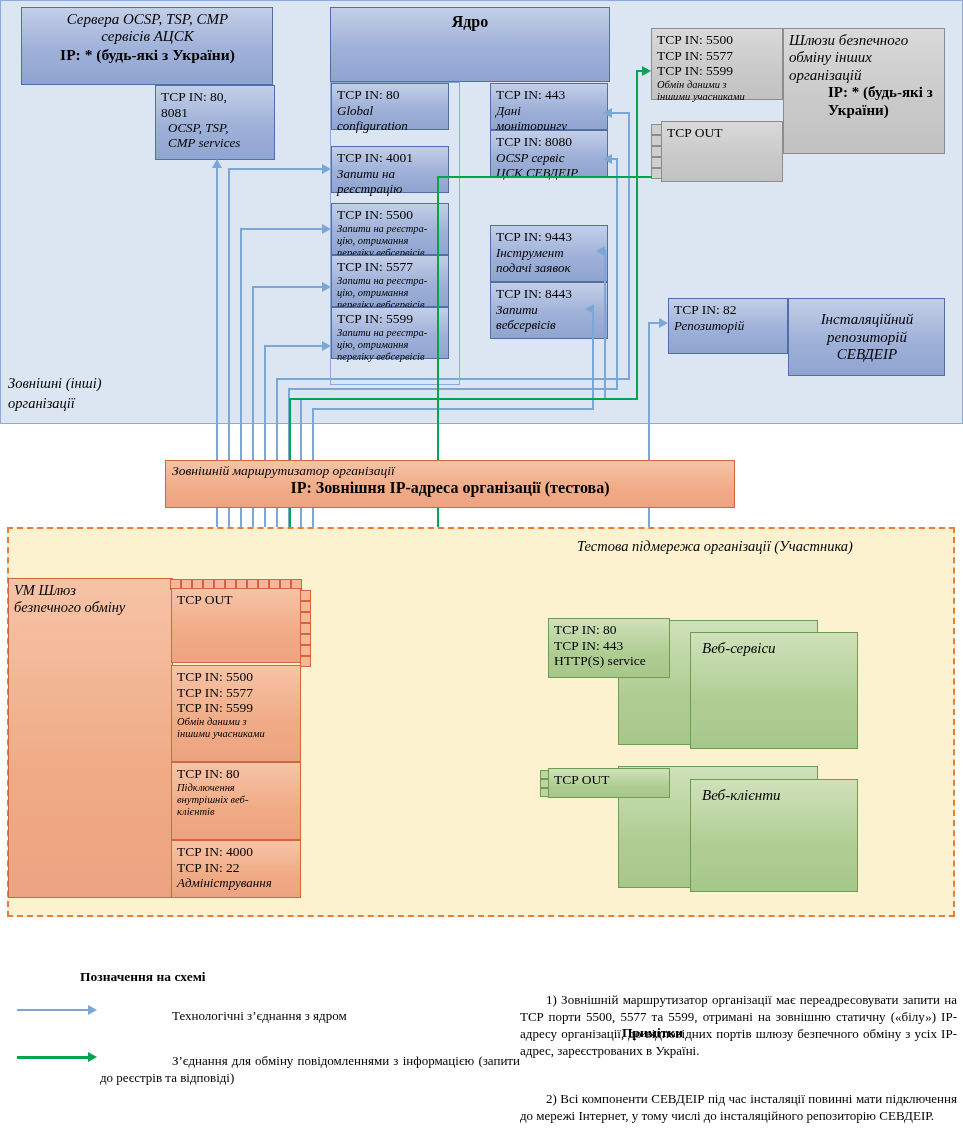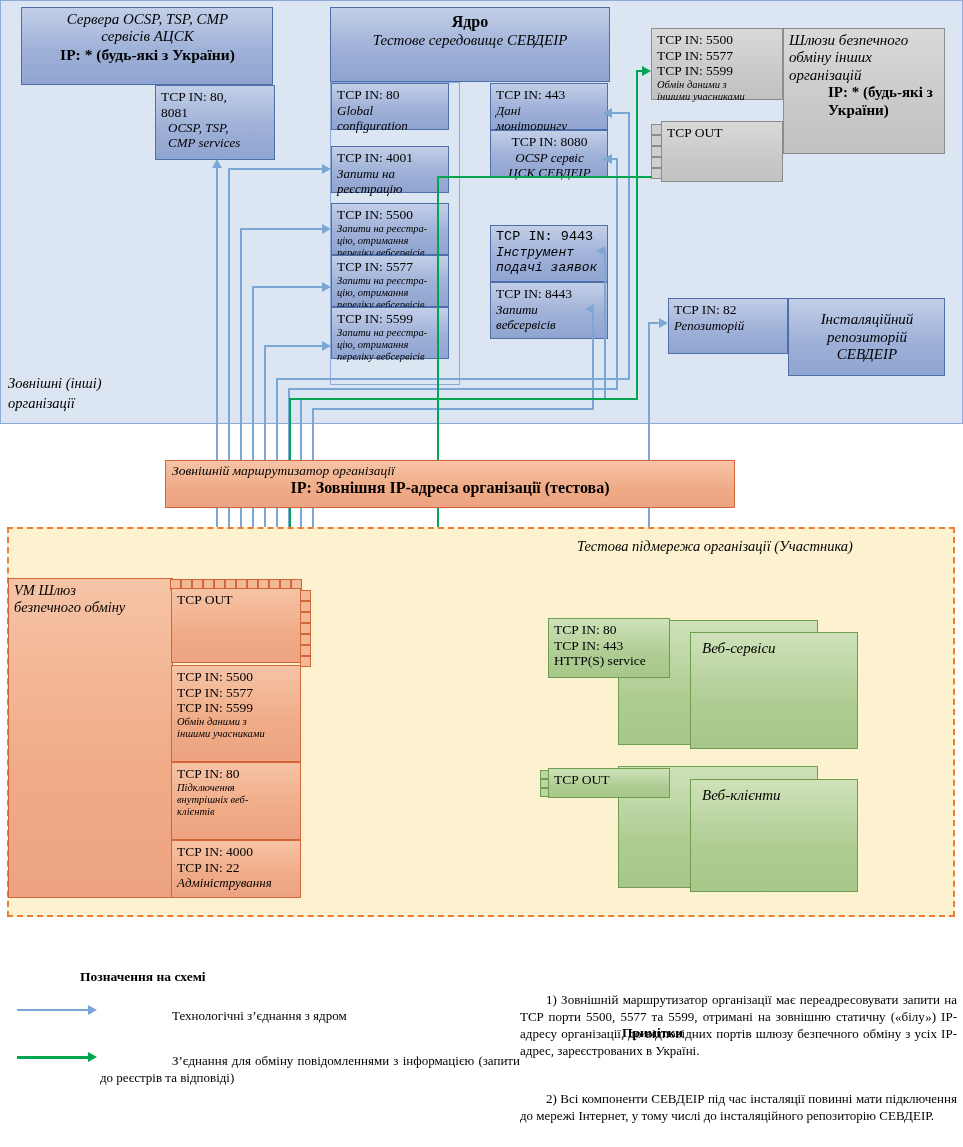--- a/index.html
+++ b/index.html
@@ -78,21 +78,20 @@
   </div>
   <div class="bx blue pad" style="left:155px;top:85px;width:120px;height:75px;">
     <div class="t-reg" style="white-space:pre-line;">TCP IN: 80,
 8081</div>
     <div class="t-it" style="white-space:pre-line;margin-left:7px;">OCSP, TSP,
 CMP services</div>
   </div>
 
   <div class="bx blue" style="left:330px;top:7px;width:280px;height:75px;">
     <div class="t-hdr-b" style="margin-top:5px;">Ядро</div>
-    <div class="t-title-it">Тестове середовище СЕВДЕІР</div>
   </div>
 
   <div style="position:absolute;left:330px;top:82px;width:130px;height:303px;border:1px solid #8eaadb;box-sizing:border-box;"></div>
 
   <div class="bx blue pad" style="left:331px;top:83px;width:118px;height:47px;">
     <div class="t-reg">TCP IN: 80</div>
     <div class="t-it" style="white-space:pre-line;">Global
 configuration</div>
   </div>
   <div class="bx blue pad" style="left:331px;top:146px;width:118px;height:47px;">
@@ -117,26 +116,26 @@
     <div class="t-it-sm" style="white-space:pre-line;">Запити на реєстра-
 цію, отримання
 переліку вебсервісів</div>
   </div>
 
   <div class="bx blue pad" style="left:490px;top:83px;width:118px;height:47px;">
     <div class="t-reg">TCP IN: 443</div>
     <div class="t-it" style="white-space:pre-line;">Дані
 моніторингу</div>
   </div>
-  <div class="bx blue pad" style="left:490px;top:130px;width:118px;height:47px;text-align:center;">
+  <div class="bx blue pad" style="left:490px;top:130px;width:118px;height:47px;">
     <div class="t-reg">TCP IN: 8080</div>
     <div class="t-it" style="white-space:pre-line;">OCSP сервіс
 ЦСК СЕВДЕІР</div>
   </div>
-  <div class="bx blue pad" style="left:490px;top:225px;width:118px;height:57px;font-family:Liberation Mono, monospace;">
+  <div class="bx blue pad" style="left:490px;top:225px;width:118px;height:57px;">
     <div class="t-reg">TCP IN: 9443</div>
     <div class="t-it" style="white-space:pre-line;">Інструмент
 подачі заявок</div>
   </div>
   <div class="bx blue pad" style="left:490px;top:282px;width:118px;height:57px;">
     <div class="t-reg">TCP IN: 8443</div>
     <div class="t-it" style="white-space:pre-line;">Запити
 вебсервісів</div>
   </div>
 

